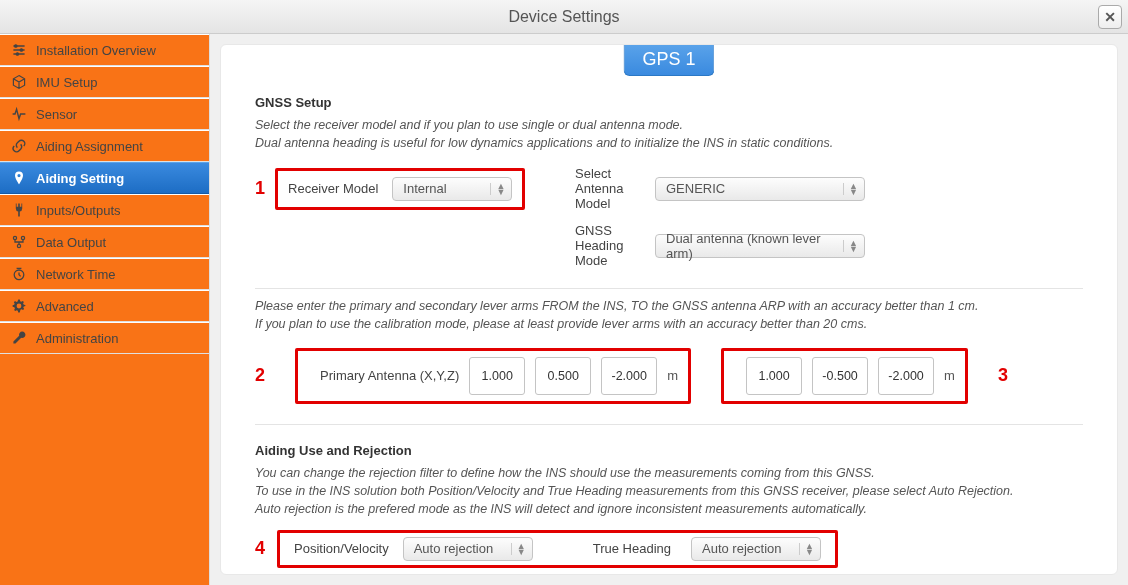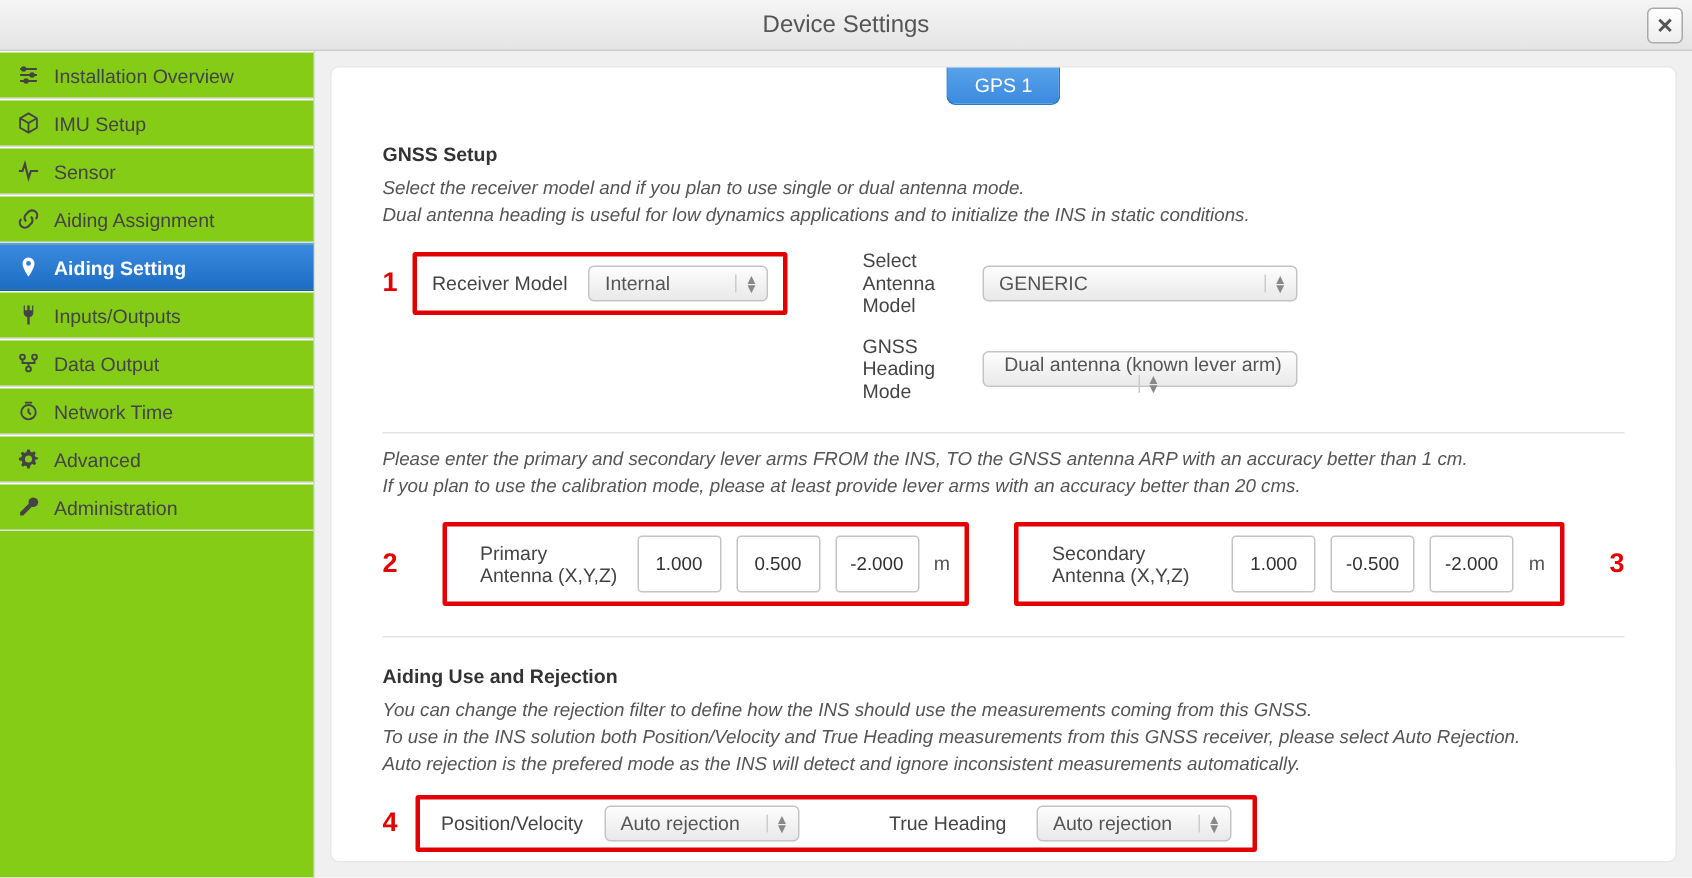--- a/index.html
+++ b/index.html
@@ -37,21 +37,21 @@
     font-weight: bold;
     cursor: pointer;
     font-size: 14px;
   }
   .layout {
     display: flex;
     height: calc(585px - 34px);
   }
   .sidebar {
     width: 210px;
-    background: #84cc16;
+    background: #f97316;
     border-right: 1px solid #ddd;
   }
   .side-item {
     display: flex;
     align-items: center;
     height: 32px;
     padding: 0 10px;
     border-top: 1px solid #fff;
     border-bottom: 1px solid #e0e0e0;
     cursor: pointer;
@@ -80,21 +80,21 @@
     position: absolute;
     top: -1px;
     left: 50%;
     transform: translateX(-50%);
     background: linear-gradient(#5aa3ea,#3a8adf);
     color: #fff;
     border: 1px solid #2b78c5;
     border-top: none;
     border-radius: 0 0 6px 6px;
     padding: 5px 18px;
-    font-size: 13px;
+    font-size: 18px;
   }
   .section-title { font-weight: bold; margin: 18px 0 6px 0; color:#333; font-size:13px;}
   .section-title.first { margin-top: 24px;}
   .help { font-style: italic; color: #555; line-height: 1.45; font-size: 12.5px;}
   .row-flex { display:flex; align-items:center; gap: 18px; }
   .field-label { color:#444; font-size:13px; }
   .select {
     display: inline-flex;
     align-items: center;
     justify-content: space-between;
@@ -256,21 +256,21 @@
       <div class="row-flex" style="gap:29px;">
         <span class="field-label">Select Antenna Model</span>
         <div class="select" style="min-width:210px;">
           <span>GENERIC</span>
           <span class="spin">▲<br>▼</span>
         </div>
       </div>
       <div></div>
       <div class="row-flex" style="">
         <span class="field-label">GNSS Heading Mode</span>
-        <div class="select" style="min-width:210px;flex-direction:column;">
+        <div class="select" style="min-width:210px;">
           <span>Dual antenna (known lever arm)</span>
           <span class="spin">▲<br>▼</span>
         </div>
       </div>
     </div>
 
     <hr class="sep">
 
     <div class="help">Please enter the primary and secondary lever arms FROM the INS, TO the GNSS antenna ARP with an accuracy better than 1 cm.</div>
     <div class="help">If you plan to use the calibration mode, please at least provide lever arms with an accuracy better than 20 cms.</div>
@@ -278,21 +278,20 @@
     <div class="lever-row">
       <span class="marker">2</span>
       <div class="redbox lever-group" style="gap:10px;">
         <span class="field-label">Primary Antenna (X,Y,Z)</span>
         <input class="num" value="1.000" style="">
         <input class="num" value="0.500" style="">
         <input class="num" value="-2.000" style="">
         <span class="unit">m</span>
       </div>
       <div class="redbox lever-group" style="gap:10px;">
-        <span class="field-label">Secondary Antenna (X,Y,Z)</span>
         <input class="num" value="1.000" style="">
         <input class="num" value="-0.500" style="">
         <input class="num" value="-2.000" style="">
         <span class="unit">m</span>
       </div>
       <span class="marker">3</span>
     </div>
 
     <hr class="sep">
 

